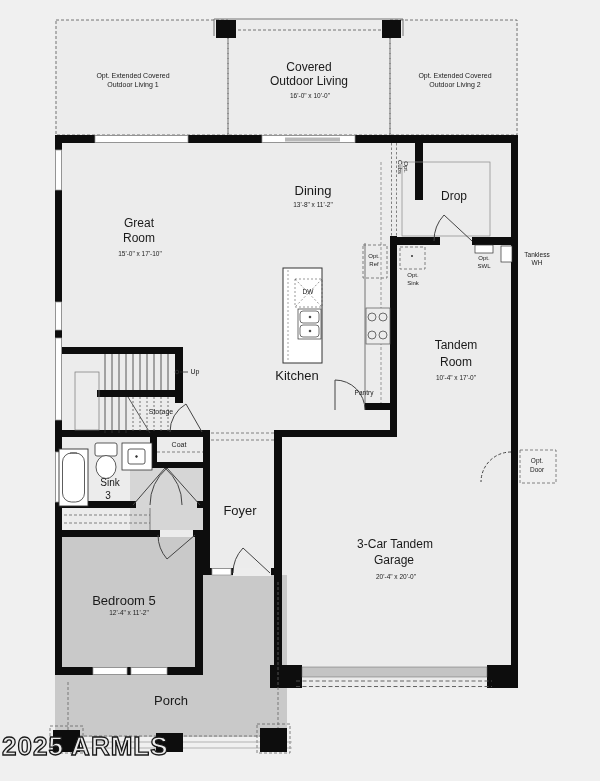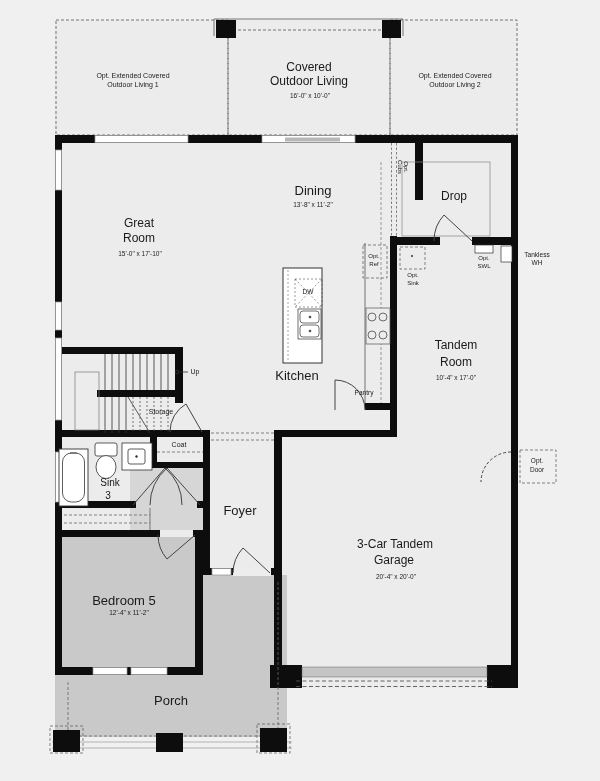--- a/index.html
+++ b/index.html
@@ -310,14 +310,15 @@
 
 <div class="lbl room" style="left:395px;top:544px">3-Car Tandem</div>
 <div class="lbl room" style="left:394px;top:560px">Garage</div>
 <div class="lbl dim" style="left:396px;top:577px">20'-4" x 20'-0"</div>
 
 <div class="lbl room-m" style="left:171px;top:701px">Porch</div>
 
 <div class="lbl ann-m" style="left:537px;top:461px">Opt.</div>
 <div class="lbl ann-m" style="left:537px;top:470px">Door</div>
 
+<div class="watermark">2025 ARMLS</div>
 
 </div>
 
 </body></html>

